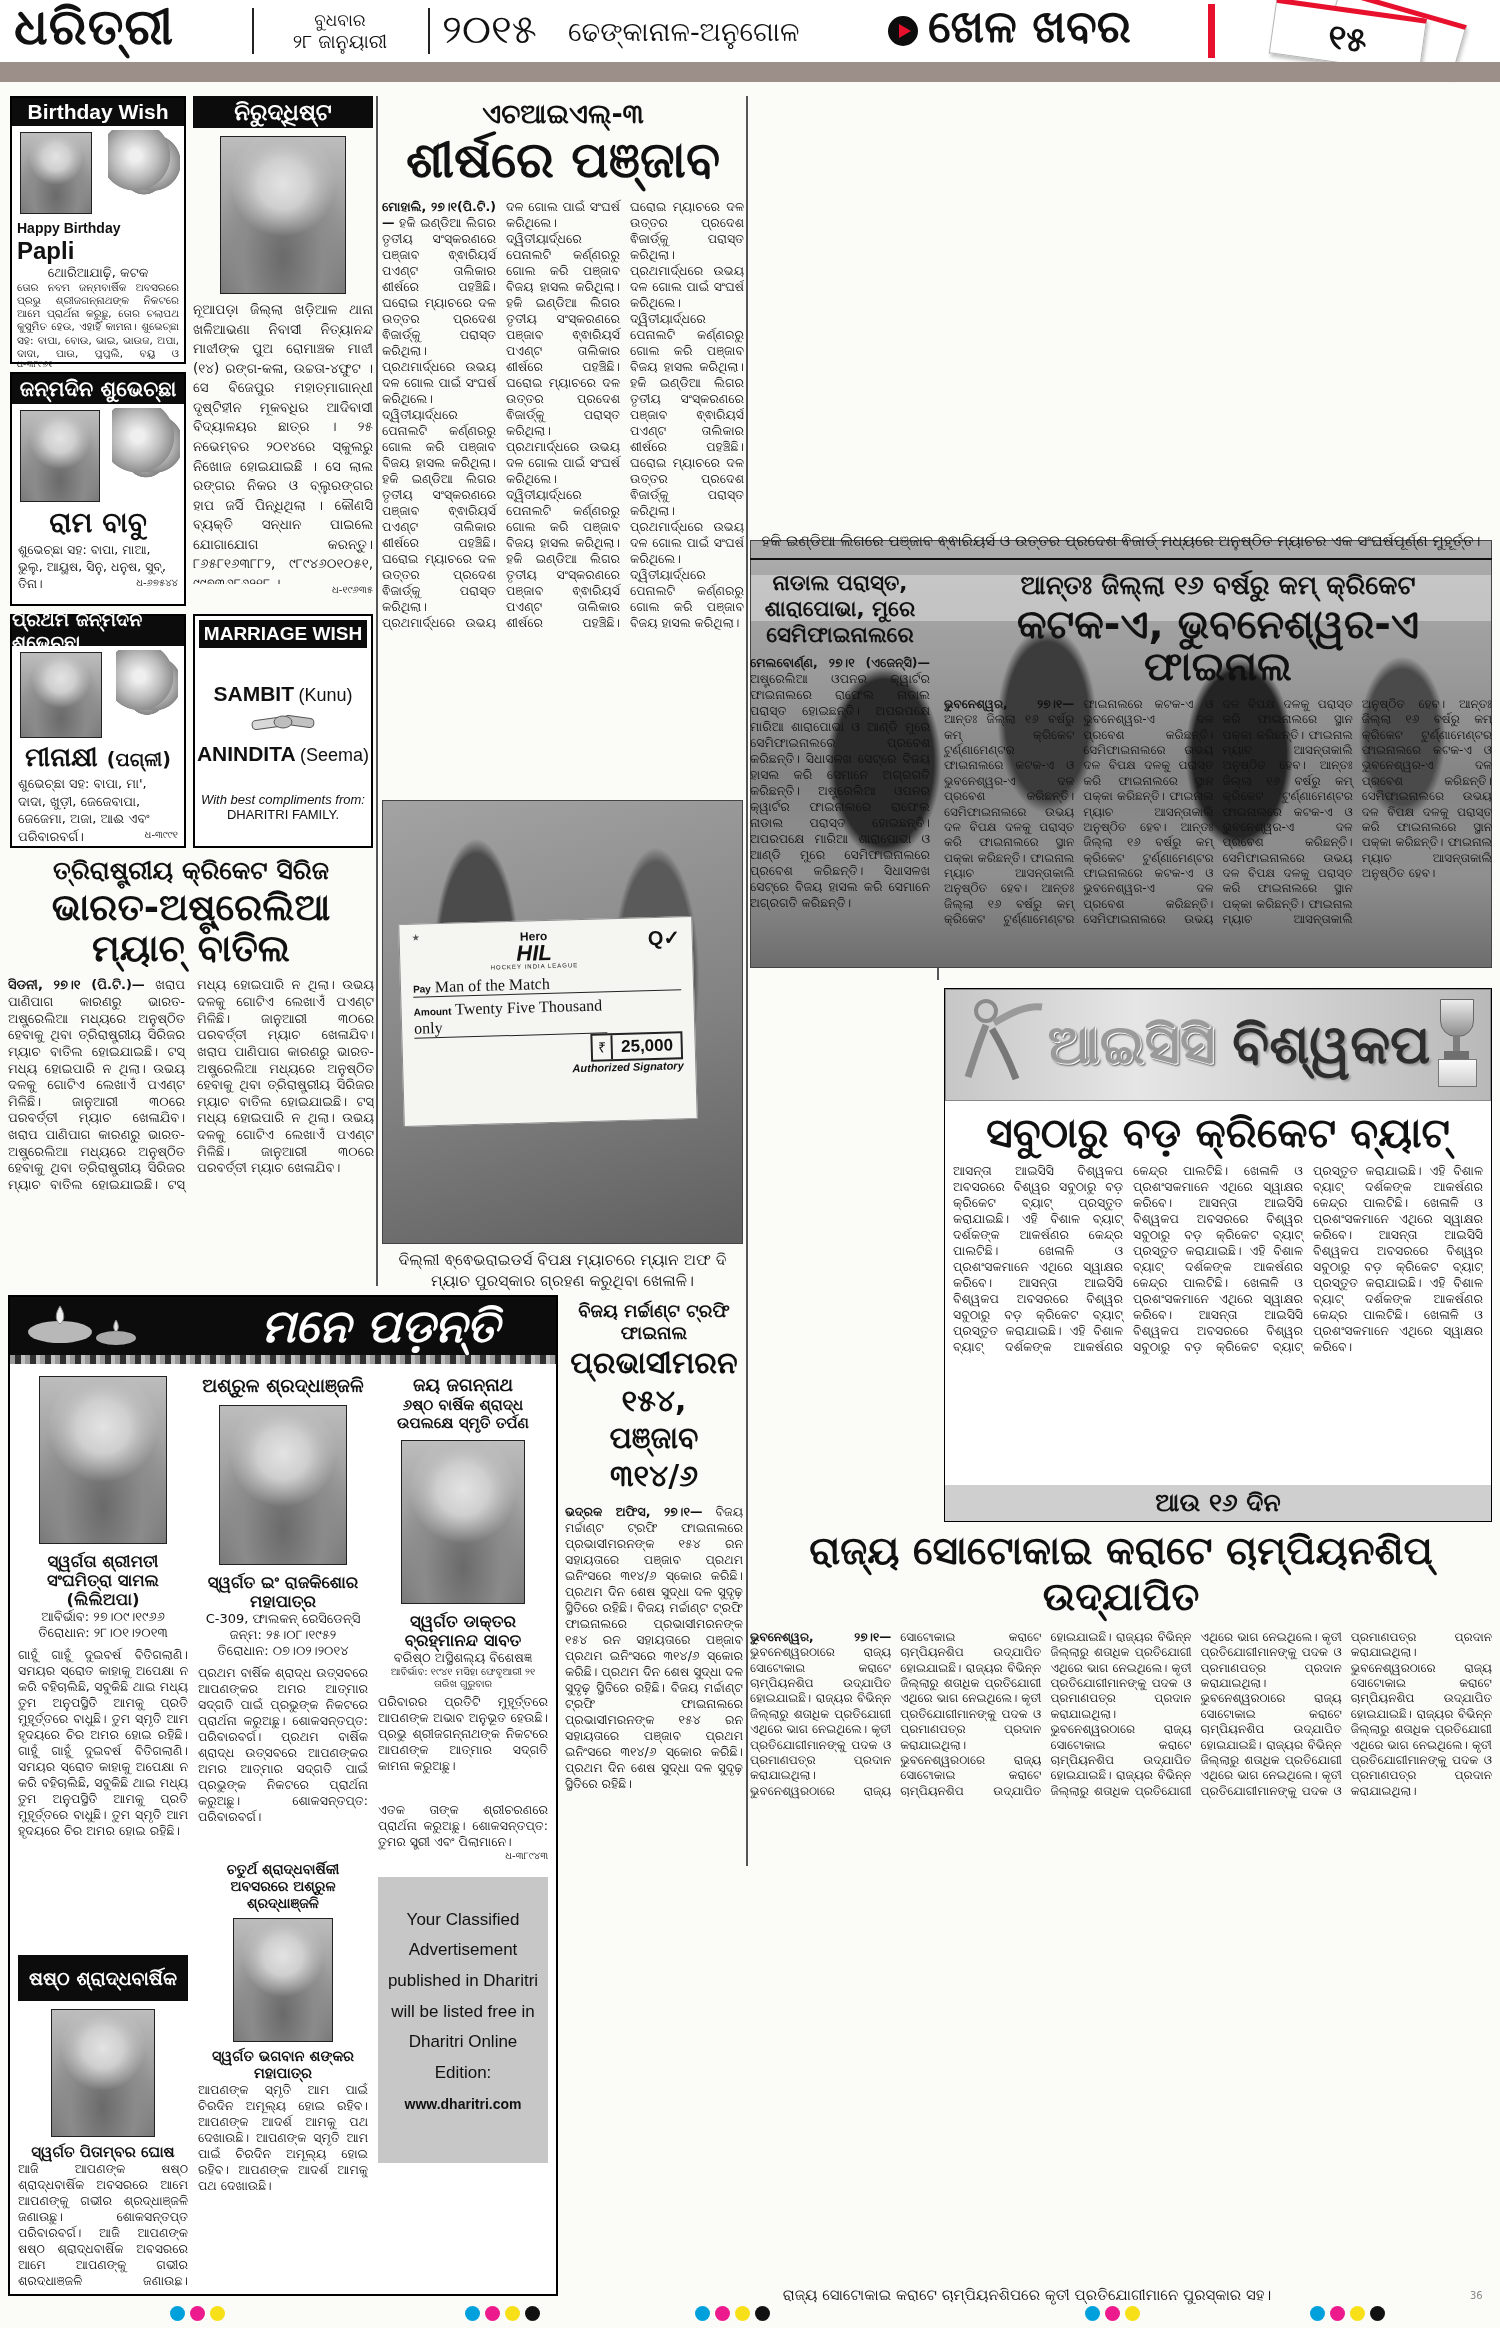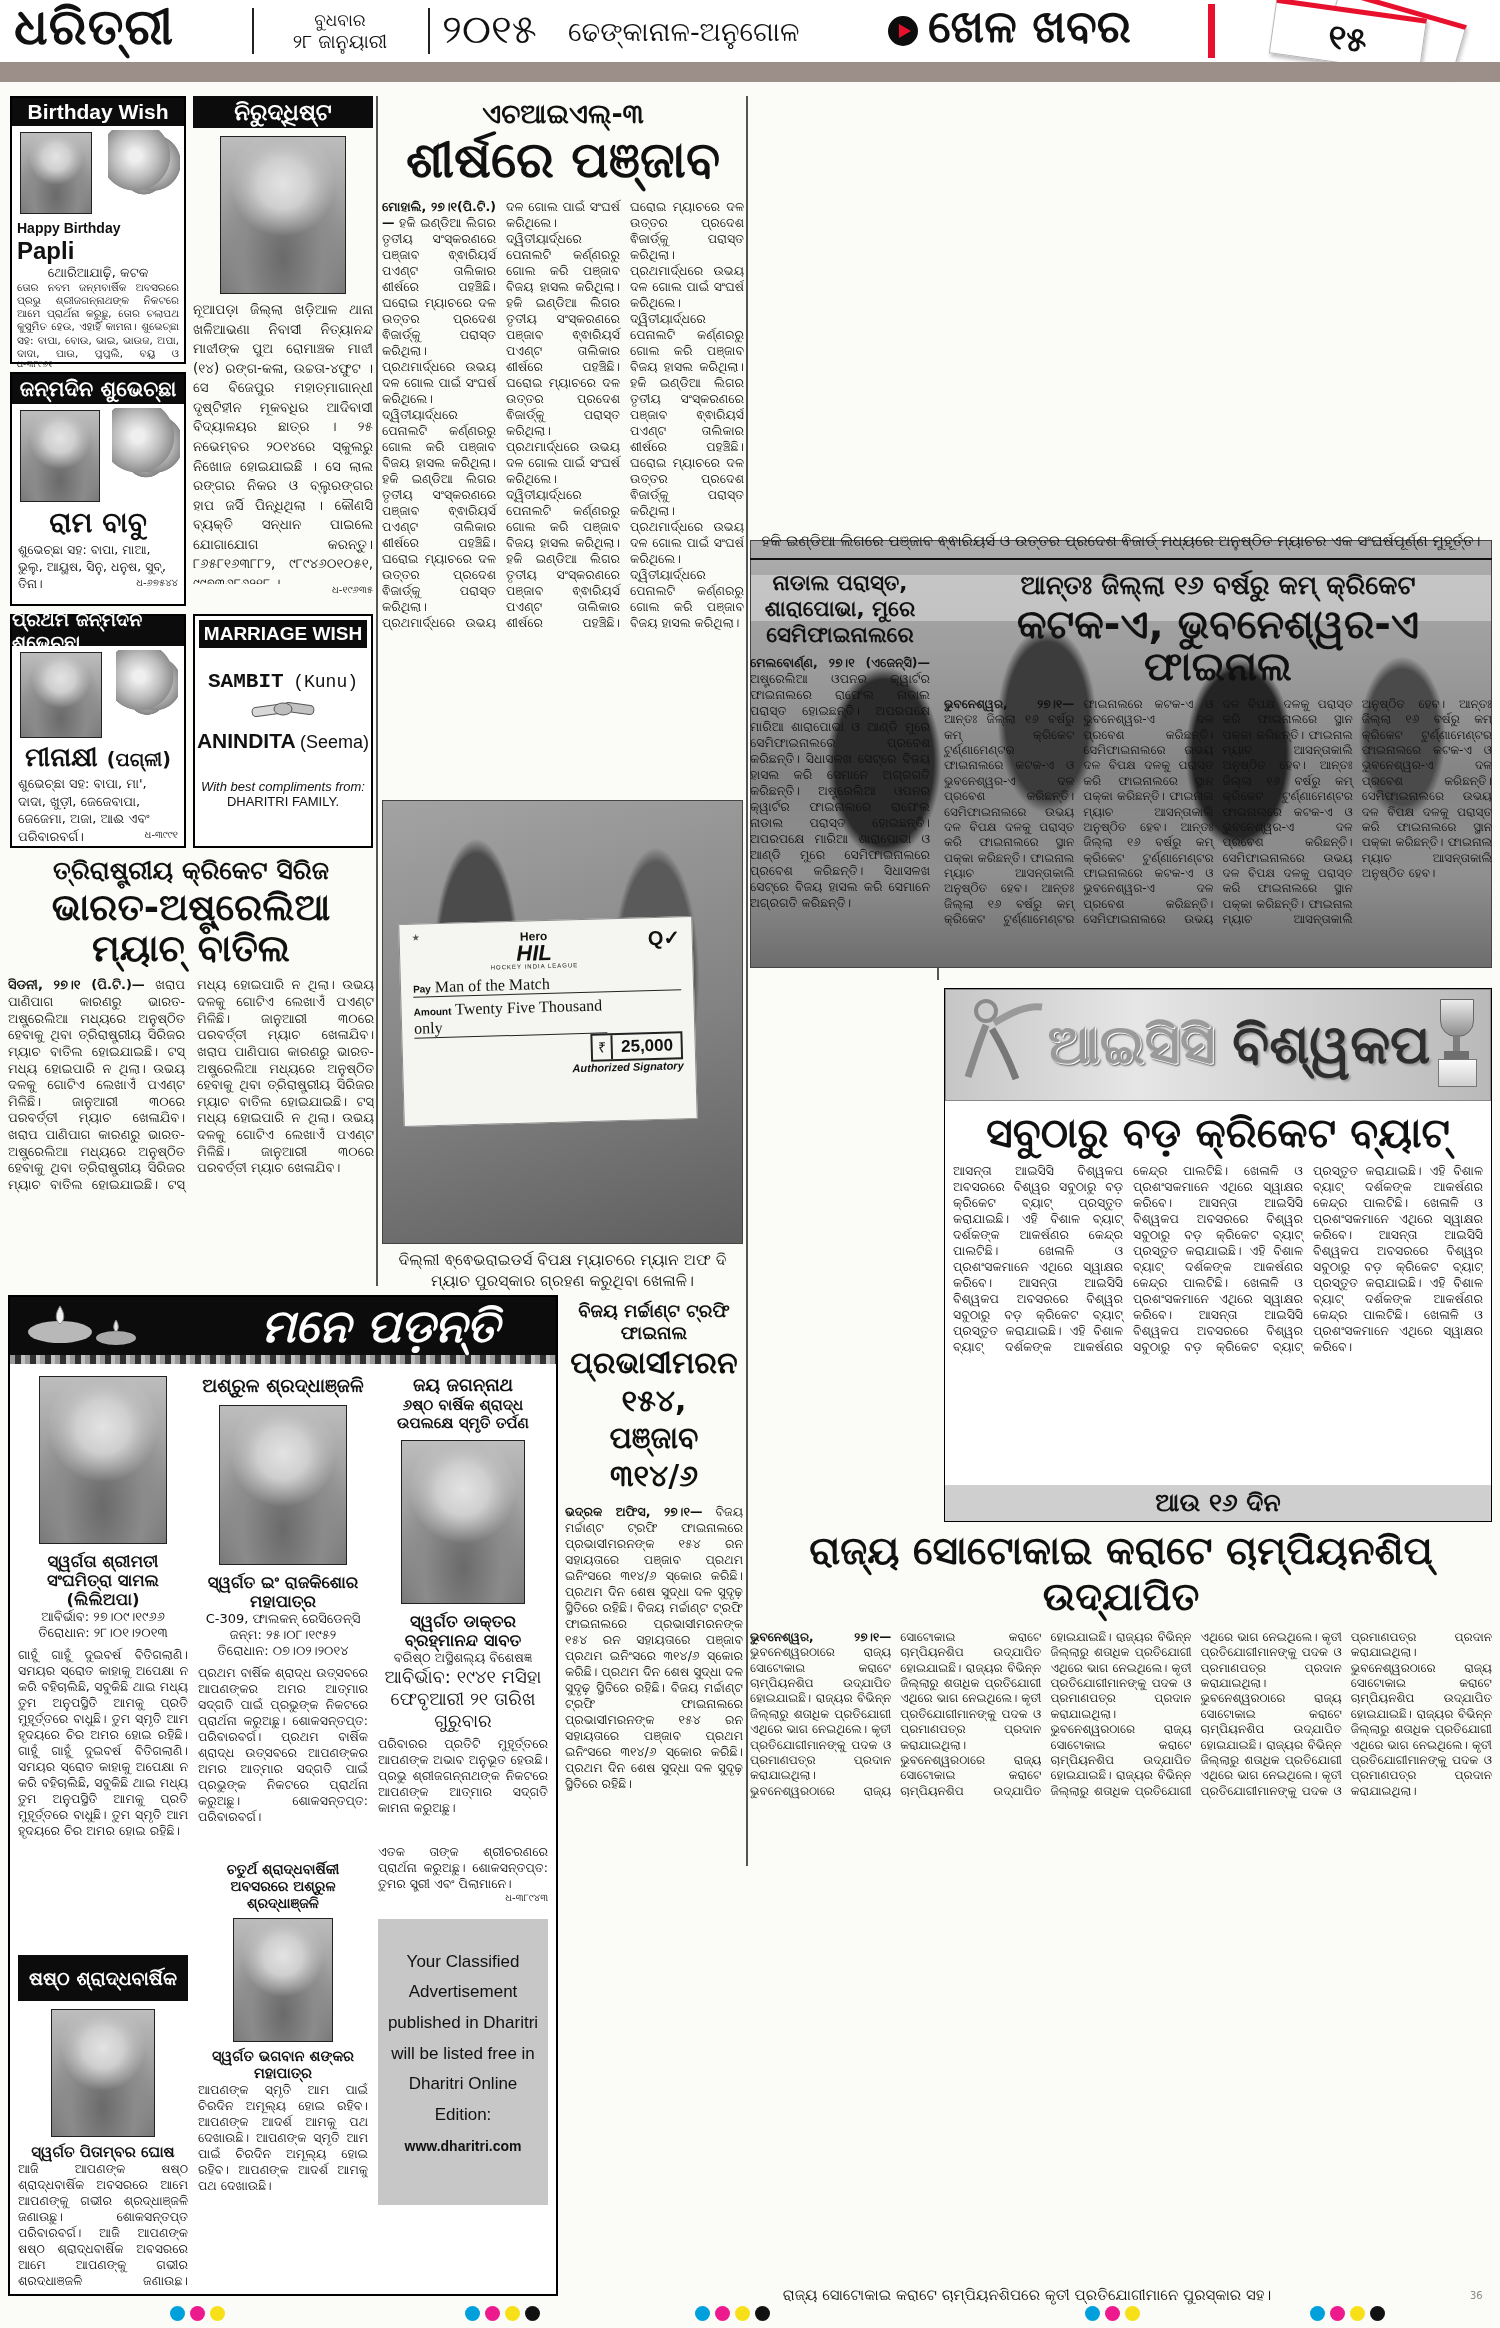--- a/index.html
+++ b/index.html
@@ -137,21 +137,21 @@
 
   <div class="abs" style="left:193px;top:96px;width:180px;height:510px;">
     <div class="bar" style="height:32px;font-size:23px;">ନିରୁଦ୍ଧିଷ୍ଟ</div>
     <div class="portrait" style="width:126px;height:158px;margin:8px auto 6px auto;"></div>
     <div class="just" style="font-size:13.5px;line-height:1.45;height:284px;overflow:hidden;">ନୂଆପଡ଼ା ଜିଲ୍ଲା ଖଡ଼ିଆଳ ଥାନା ଖଳିଆଭଣା ନିବାସୀ ନିତ୍ୟାନନ୍ଦ ମାଝୀଙ୍କ ପୁଅ ରୋମାଞ୍ଚକ ମାଝୀ (୧୪) ରଙ୍ଗ-କଳା, ଉଚ୍ଚତା-୪ଫୁଟ । ସେ ବିଜେପୁର ମହାତ୍ମାଗାନ୍ଧୀ ଦୃଷ୍ଟିହୀନ ମୂକବଧିର ଆଦିବାସୀ ବିଦ୍ୟାଳୟର ଛାତ୍ର । ୨୫ ନଭେମ୍ବର ୨୦୧୪ରେ ସ୍କୁଲରୁ ନିଖୋଜ ହୋଇଯାଇଛି । ସେ ଲାଲ ରଙ୍ଗର ନିକର ଓ ବ୍ଲୁରଙ୍ଗର ହାପ ଜର୍ସି ପିନ୍ଧିଥିଲା । କୌଣସି ବ୍ୟକ୍ତି ସନ୍ଧାନ ପାଇଲେ ଯୋଗାଯୋଗ କରନ୍ତୁ। ୮୬୫୮୧୬୩୮୮୨, ୯୮୯୪୬୦୧୦୫୧, ୯୯୭୩୬୮୬୨୧୮ ।</div>
     <div style="font-size:10px;text-align:right;">ଧ-୧୯୬୩୫</div>
   </div>
 
   <div class="abs bx" style="left:193px;top:614px;width:180px;height:234px;">
     <div class="bar" style="height:28px;font-size:19px;font-family:'Liberation Sans',sans-serif;margin:4px;">MARRIAGE WISH</div>
-    <div class="ctr" style="margin-top:22px;font-family:Liberation Mono, monospace;">
+    <div class="ctr" style="margin-top:34px;font-family:Liberation Sans, sans-serif;">
       <span class="bold" style="font-size:21px;">SAMBIT</span>
       <span style="font-size:18px;">(Kunu)</span>
     </div>
     <div class="ctr" style="margin:4px 0;">
       <svg width="70" height="24" viewBox="0 0 70 24">
           <rect x="4" y="9" width="30" height="9" rx="4" transform="rotate(-8 19 13)" fill="#d8d8d8" stroke="#555"></rect>
           <rect x="36" y="7" width="30" height="9" rx="4" transform="rotate(8 51 11)" fill="#c2c2c2" stroke="#555"></rect>
           <ellipse cx="35" cy="12" rx="9" ry="6" fill="#bdbdbd" stroke="#555"></ellipse>
         </svg>
     </div>
@@ -324,21 +324,21 @@
         <div class="memname" style="font-size:14.5px;">ସ୍ୱର୍ଗତ ଭଗବାନ ଶଙ୍କର ମହାପାତ୍ର</div>
         <div class="just body-txt" style="height:120px;font-size:12.5px;">ଆପଣଙ୍କ ସ୍ମୃତି ଆମ ପାଇଁ ଚିରଦିନ ଅମୂଲ୍ୟ ହୋଇ ରହିବ। ଆପଣଙ୍କ ଆଦର୍ଶ ଆମକୁ ପଥ ଦେଖାଉଛି। ଆପଣଙ୍କ ସ୍ମୃତି ଆମ ପାଇଁ ଚିରଦିନ ଅମୂଲ୍ୟ ହୋଇ ରହିବ। ଆପଣଙ୍କ ଆଦର୍ଶ ଆମକୁ ପଥ ଦେଖାଉଛି।</div>
       </div>
 
       <div style="width:33%;">
         <div class="memname" style="font-size:18px;">ଜୟ ଜଗନ୍ନାଥ</div>
         <div class="memname" style="font-size:15px;font-weight:700;">୬ଷ୍ଠ ବାର୍ଷିକ ଶ୍ରାଦ୍ଧ ଉପଲକ୍ଷେ ସ୍ମୃତି ତର୍ପଣ</div>
         <div class="portrait" style="width:124px;height:164px;margin:8px auto;"></div>
         <div class="memname">ସ୍ୱର୍ଗତ ଡାକ୍ତର ବ୍ରହ୍ମାନନ୍ଦ ସାବତ</div>
         <div class="memline">ବରିଷ୍ଠ ଅସ୍ଥିଶଲ୍ୟ ବିଶେଷଜ୍ଞ</div>
-        <div class="memline" style="font-size:18px;">ଆବିର୍ଭାବ: ୧୯୪୧ ମସିହା ଫେବୃଆରୀ ୨୧ ତାରିଖ ଗୁରୁବାର</div>
+        <div class="memline" style="font-size:10px;">ଆବିର୍ଭାବ: ୧୯୪୧ ମସିହା ଫେବୃଆରୀ ୨୧ ତାରିଖ ଗୁରୁବାର</div>
         <div class="just body-txt" style="height:108px;margin-top:4px;font-size:12.5px;">ପରିବାରର ପ୍ରତିଟି ମୁହୂର୍ତ୍ତରେ ଆପଣଙ୍କ ଅଭାବ ଅନୁଭୂତ ହେଉଛି। ପ୍ରଭୁ ଶ୍ରୀଜଗନ୍ନାଥଙ୍କ ନିକଟରେ ଆପଣଙ୍କ ଆତ୍ମାର ସଦ୍‌ଗତି କାମନା କରୁଅଛୁ।</div>
         <div class="just body-txt" style="font-size:12.5px;">
           <span>ଏତକ ତାଙ୍କ ଶ୍ରୀଚରଣରେ ପ୍ରାର୍ଥନା କରୁଅଛୁ। ଶୋକସନ୍ତପ୍ତ: ତୁମର ସ୍ତ୍ରୀ ଏବଂ ପିଲାମାନେ।</span>
           <span style="float:right;font-size:10px;">ଧ-୩୮୯୪୩</span>
         </div>
         <div class="gray-ad" style="margin-top:14px;padding:28px 8px;height:230px;">
           <div style="font-size:17px;line-height:1.8;">Your Classified Advertisement published in Dharitri will be listed free in Dharitri Online Edition:</div>
           <div class="bold" style="font-size:14px;margin-top:8px;">www.dharitri.com</div>
         </div>
       </div>

